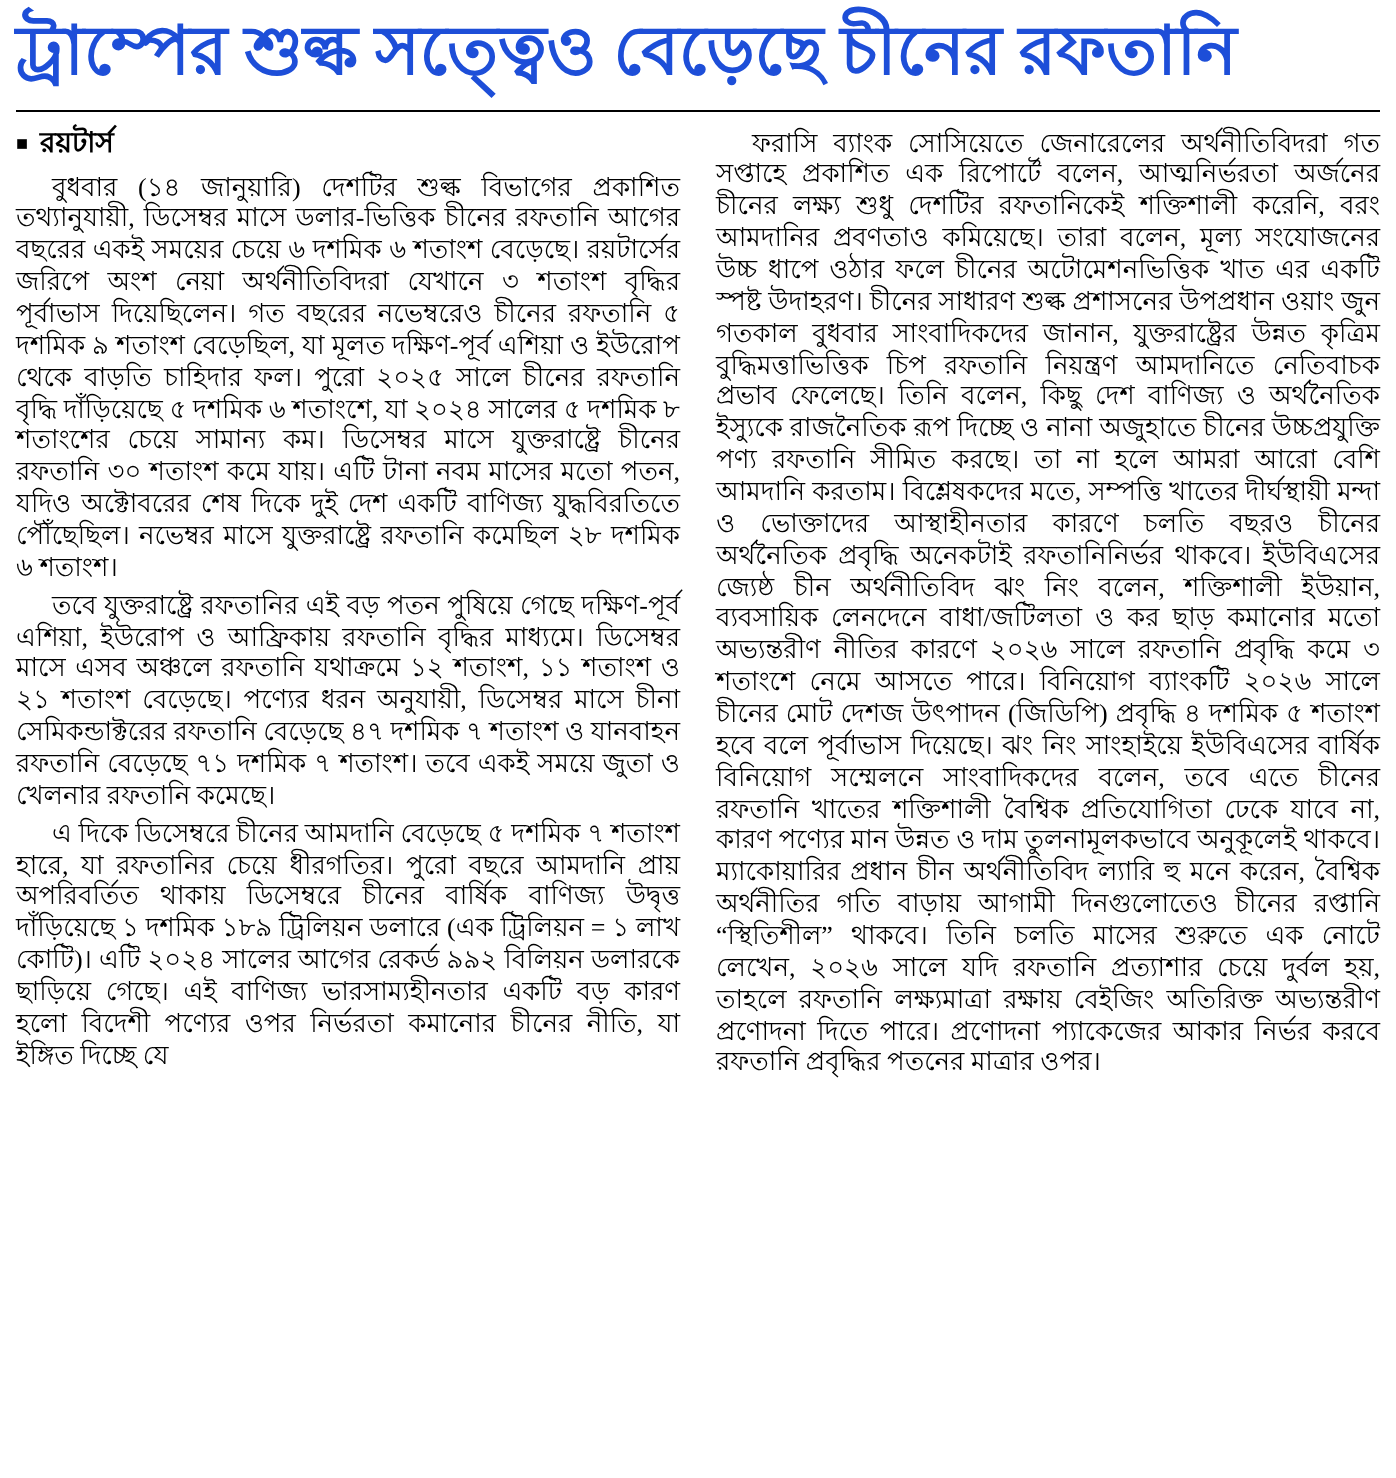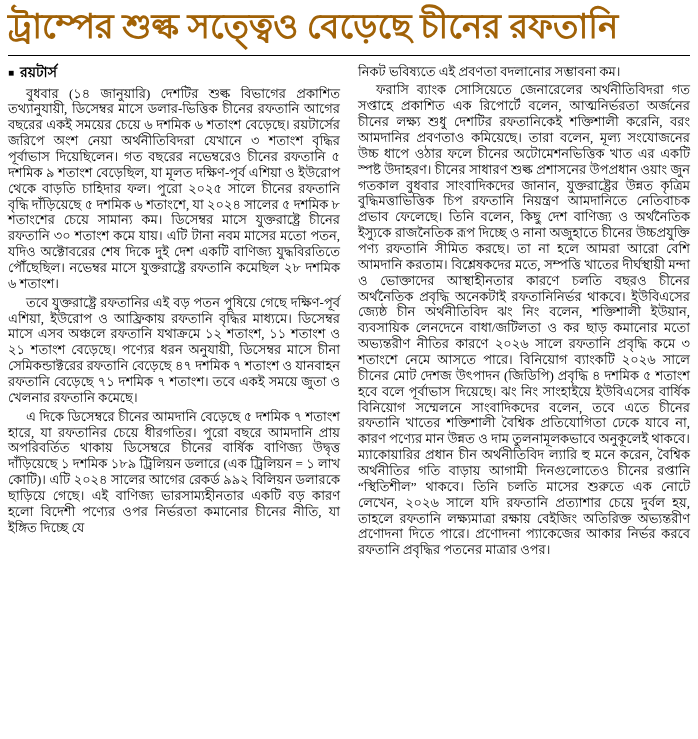--- a/index.html
+++ b/index.html
@@ -16,21 +16,21 @@
     font-family: "Liberation Serif", serif;
     padding: 4px 8px 6px 8px;
     overflow: hidden;
   }
   .headline {
     margin: 0;
     padding: 2px 0 4px 0;
     font-size: 34px;
     line-height: 1.25;
     font-weight: bold;
-    color: #a16207;
+    color: #1d4ed8;
     text-align: left;
     white-space: nowrap;
     letter-spacing: 0;
   }
   .headline-rule {
     border: none;
     border-top: 1.5px solid #000000;
     margin: 2px 0 8px 0;
   }
   .columns {
@@ -82,18 +82,17 @@
       <div class="byline">
         <span class="bullet">■</span>
         <span>রয়টার্স</span>
       </div>
       <p>বুধবার (১৪ জানুয়ারি) দেশটির শুল্ক বিভাগের প্রকাশিত তথ্যানুযায়ী, ডিসেম্বর মাসে ডলার-ভিত্তিক চীনের রফতানি আগের বছরের একই সময়ের চেয়ে ৬ দশমিক ৬ শতাংশ বেড়েছে। রয়টার্সের জরিপে অংশ নেয়া অর্থনীতিবিদরা যেখানে ৩ শতাংশ বৃদ্ধির পূর্বাভাস দিয়েছিলেন। গত বছরের নভেম্বরেও চীনের রফতানি ৫ দশমিক ৯ শতাংশ বেড়েছিল, যা মূলত দক্ষিণ-পূর্ব এশিয়া ও ইউরোপ থেকে বাড়তি চাহিদার ফল। পুরো ২০২৫ সালে চীনের রফতানি বৃদ্ধি দাঁড়িয়েছে ৫ দশমিক ৬ শতাংশে, যা ২০২৪ সালের ৫ দশমিক ৮ শতাংশের চেয়ে সামান্য কম। ডিসেম্বর মাসে যুক্তরাষ্ট্রে চীনের রফতানি ৩০ শতাংশ কমে যায়। এটি টানা নবম মাসের মতো পতন, যদিও অক্টোবরের শেষ দিকে দুই দেশ একটি বাণিজ্য যুদ্ধবিরতিতে পৌঁছেছিল। নভেম্বর মাসে যুক্তরাষ্ট্রে রফতানি কমেছিল ২৮ দশমিক ৬ শতাংশ।</p>
       <p>তবে যুক্তরাষ্ট্রে রফতানির এই বড় পতন পুষিয়ে গেছে দক্ষিণ-পূর্ব এশিয়া, ইউরোপ ও আফ্রিকায় রফতানি বৃদ্ধির মাধ্যমে। ডিসেম্বর মাসে এসব অঞ্চলে রফতানি যথাক্রমে ১২ শতাংশ, ১১ শতাংশ ও ২১ শতাংশ বেড়েছে। পণ্যের ধরন অনুযায়ী, ডিসেম্বর মাসে চীনা সেমিকন্ডাক্টরের রফতানি বেড়েছে ৪৭ দশমিক ৭ শতাংশ ও যানবাহন রফতানি বেড়েছে ৭১ দশমিক ৭ শতাংশ। তবে একই সময়ে জুতা ও খেলনার রফতানি কমেছে।</p>
       <p>এ দিকে ডিসেম্বরে চীনের আমদানি বেড়েছে ৫ দশমিক ৭ শতাংশ হারে, যা রফতানির চেয়ে ধীরগতির। পুরো বছরে আমদানি প্রায় অপরিবর্তিত থাকায় ডিসেম্বরে চীনের বার্ষিক বাণিজ্য উদ্বৃত্ত দাঁড়িয়েছে ১ দশমিক ১৮৯ ট্রিলিয়ন ডলারে (এক ট্রিলিয়ন = ১ লাখ কোটি)। এটি ২০২৪ সালের আগের রেকর্ড ৯৯২ বিলিয়ন ডলারকে ছাড়িয়ে গেছে। এই বাণিজ্য ভারসাম্যহীনতার একটি বড় কারণ হলো বিদেশী পণ্যের ওপর নির্ভরতা কমানোর চীনের নীতি, যা ইঙ্গিত দিচ্ছে যে</p>
     </div>
 
     <div class="col">
-      <p class="no-indent">নিকট ভবিষ্যতে এই প্রবণতা বদলানোর সম্ভাবনা কম।</p>
       <p>ফরাসি ব্যাংক সোসিয়েতে জেনারেলের অর্থনীতিবিদরা গত সপ্তাহে প্রকাশিত এক রিপোর্টে বলেন, আত্মনির্ভরতা অর্জনের চীনের লক্ষ্য শুধু দেশটির রফতানিকেই শক্তিশালী করেনি, বরং আমদানির প্রবণতাও কমিয়েছে। তারা বলেন, মূল্য সংযোজনের উচ্চ ধাপে ওঠার ফলে চীনের অটোমেশনভিত্তিক খাত এর একটি স্পষ্ট উদাহরণ। চীনের সাধারণ শুল্ক প্রশাসনের উপপ্রধান ওয়াং জুন গতকাল বুধবার সাংবাদিকদের জানান, যুক্তরাষ্ট্রের উন্নত কৃত্রিম বুদ্ধিমত্তাভিত্তিক চিপ রফতানি নিয়ন্ত্রণ আমদানিতে নেতিবাচক প্রভাব ফেলেছে। তিনি বলেন, কিছু দেশ বাণিজ্য ও অর্থনৈতিক ইস্যুকে রাজনৈতিক রূপ দিচ্ছে ও নানা অজুহাতে চীনের উচ্চপ্রযুক্তি পণ্য রফতানি সীমিত করছে। তা না হলে আমরা আরো বেশি আমদানি করতাম। বিশ্লেষকদের মতে, সম্পত্তি খাতের দীর্ঘস্থায়ী মন্দা ও ভোক্তাদের আস্থাহীনতার কারণে চলতি বছরও চীনের অর্থনৈতিক প্রবৃদ্ধি অনেকটাই রফতানিনির্ভর থাকবে। ইউবিএসের জ্যেষ্ঠ চীন অর্থনীতিবিদ ঝং নিং বলেন, শক্তিশালী ইউয়ান, ব্যবসায়িক লেনদেনে বাধা/জটিলতা ও কর ছাড় কমানোর মতো অভ্যন্তরীণ নীতির কারণে ২০২৬ সালে রফতানি প্রবৃদ্ধি কমে ৩ শতাংশে নেমে আসতে পারে। বিনিয়োগ ব্যাংকটি ২০২৬ সালে চীনের মোট দেশজ উৎপাদন (জিডিপি) প্রবৃদ্ধি ৪ দশমিক ৫ শতাংশ হবে বলে পূর্বাভাস দিয়েছে। ঝং নিং সাংহাইয়ে ইউবিএসের বার্ষিক বিনিয়োগ সম্মেলনে সাংবাদিকদের বলেন, তবে এতে চীনের রফতানি খাতের শক্তিশালী বৈশ্বিক প্রতিযোগিতা ঢেকে যাবে না, কারণ পণ্যের মান উন্নত ও দাম তুলনামূলকভাবে অনুকূলেই থাকবে। ম্যাকোয়ারির প্রধান চীন অর্থনীতিবিদ ল্যারি হু মনে করেন, বৈশ্বিক অর্থনীতির গতি বাড়ায় আগামী দিনগুলোতেও চীনের রপ্তানি “স্থিতিশীল” থাকবে। তিনি চলতি মাসের শুরুতে এক নোটে লেখেন, ২০২৬ সালে যদি রফতানি প্রত্যাশার চেয়ে দুর্বল হয়, তাহলে রফতানি লক্ষ্যমাত্রা রক্ষায় বেইজিং অতিরিক্ত অভ্যন্তরীণ প্রণোদনা দিতে পারে। প্রণোদনা প্যাকেজের আকার নির্ভর করবে রফতানি প্রবৃদ্ধির পতনের মাত্রার ওপর।</p>
     </div>
 
   </div>
 </div>
 
 </body></html>

